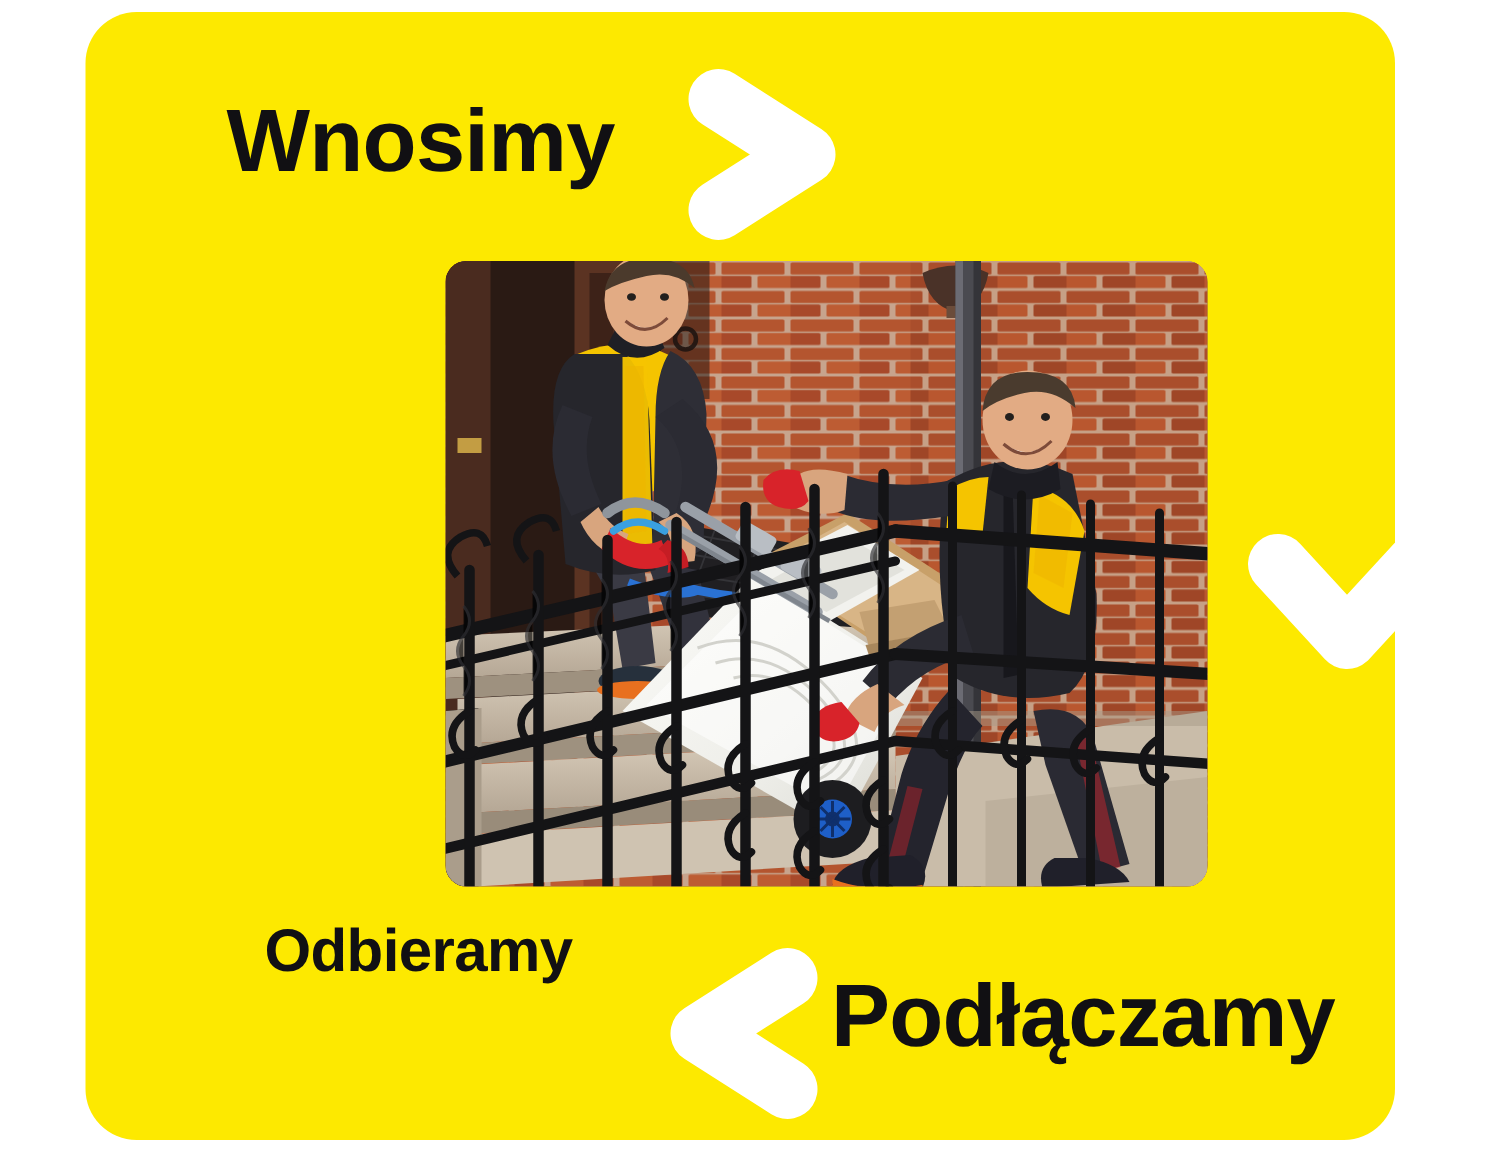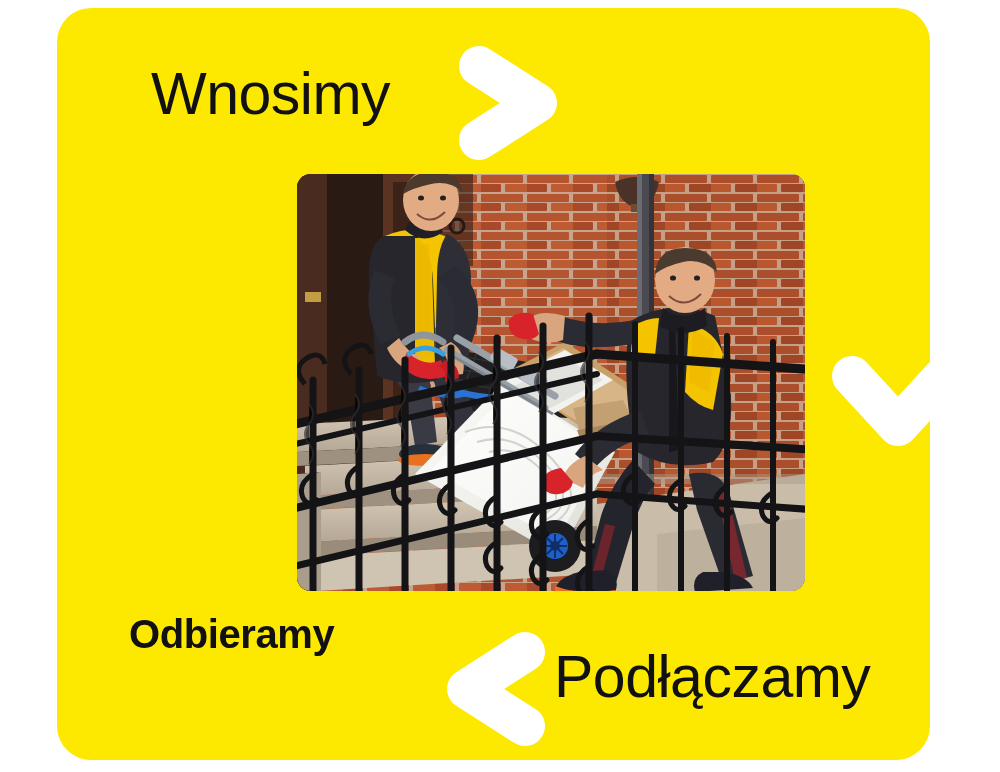--- a/index.html
+++ b/index.html
@@ -10,30 +10,30 @@
   }
   .stage{position:relative;width:1000px;height:772px;background:#fff;}
 
   .panel{
     position:absolute;left:57px;top:8px;width:873px;height:752px;
     background:#fde900;border-radius:34px;
   }
 
   
   .label{
-    position:absolute;color:#111013;font-weight:400;
+    position:absolute;color:#111013;font-weight:700;
     letter-spacing:-0.5px;line-height:1.0;white-space:nowrap;
   }
   .lbl-wnosimy{left:94px;top:57px;font-size:59px;}
   .lbl-ustawiamy{left:528px;top:57px;font-size:59px;}
   .lbl-podlaczamy{left:497px;top:640px;font-size:59px;}
 
   .corner-block{
     position:absolute;left:72px;top:606px;width:300px;
-    line-height:1.03;
+    text-align:center;line-height:1.03;
   }
   .corner-line{
     display:block;color:#111013;font-weight:700;font-size:40px;
     letter-spacing:-0.4px;
   }
   .corner-line.gratis{color:#e8202a;font-size:40px;margin-top:2px;}
 
   
   .chev{position:absolute;}
   .chev svg{display:block;}

